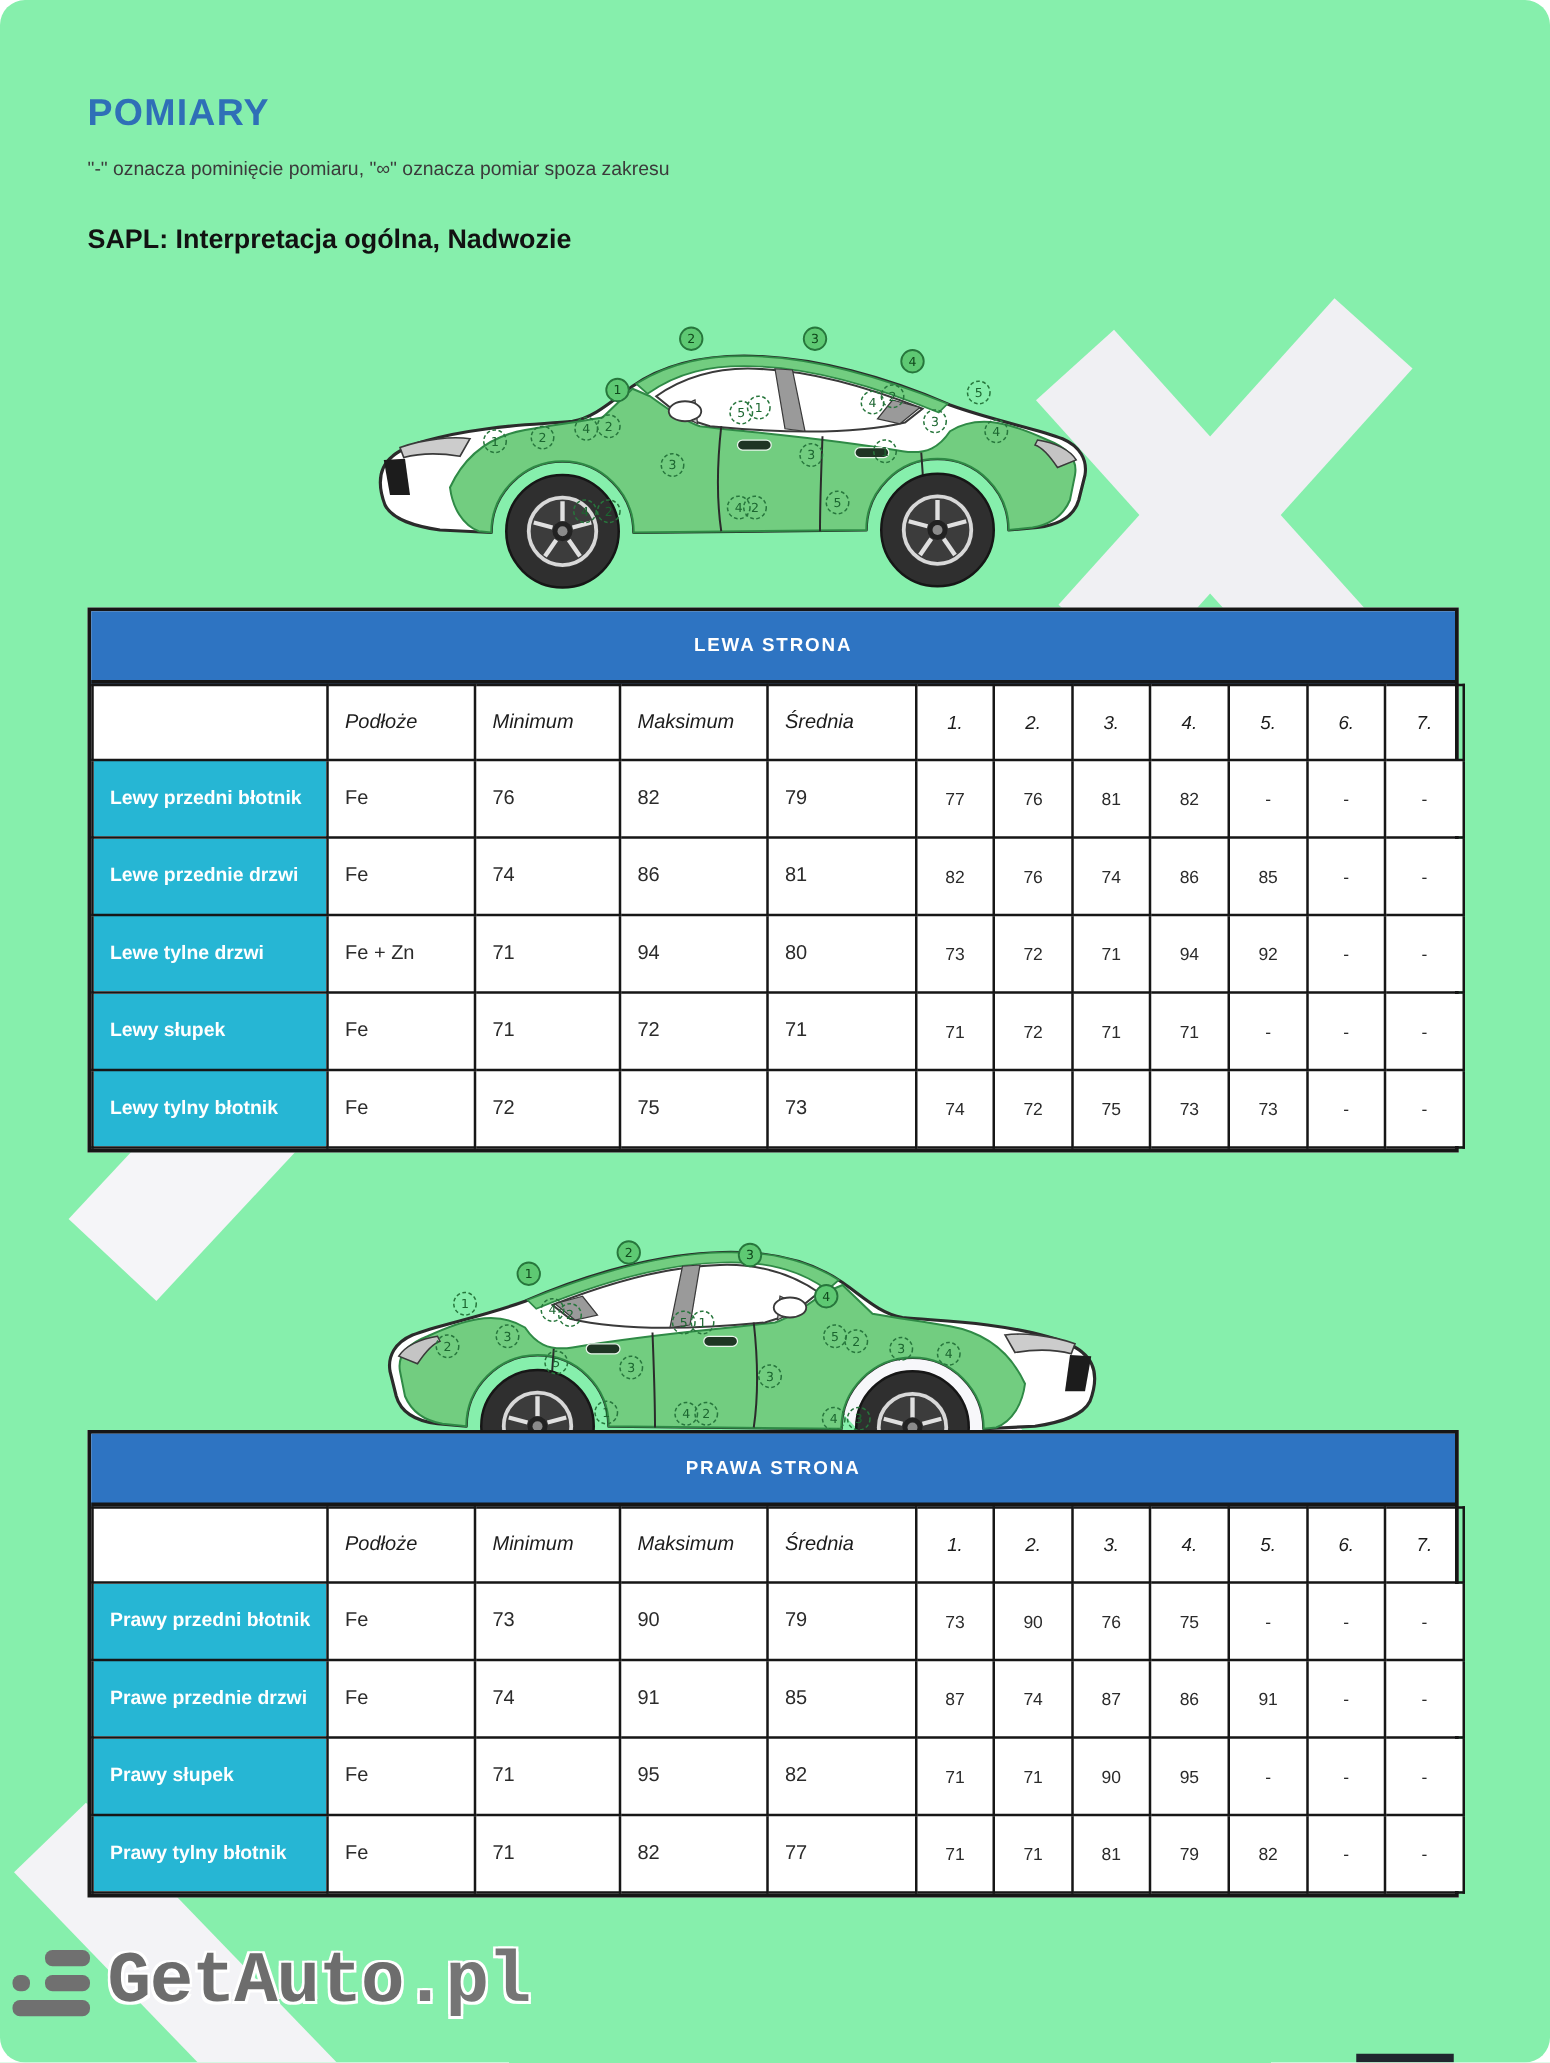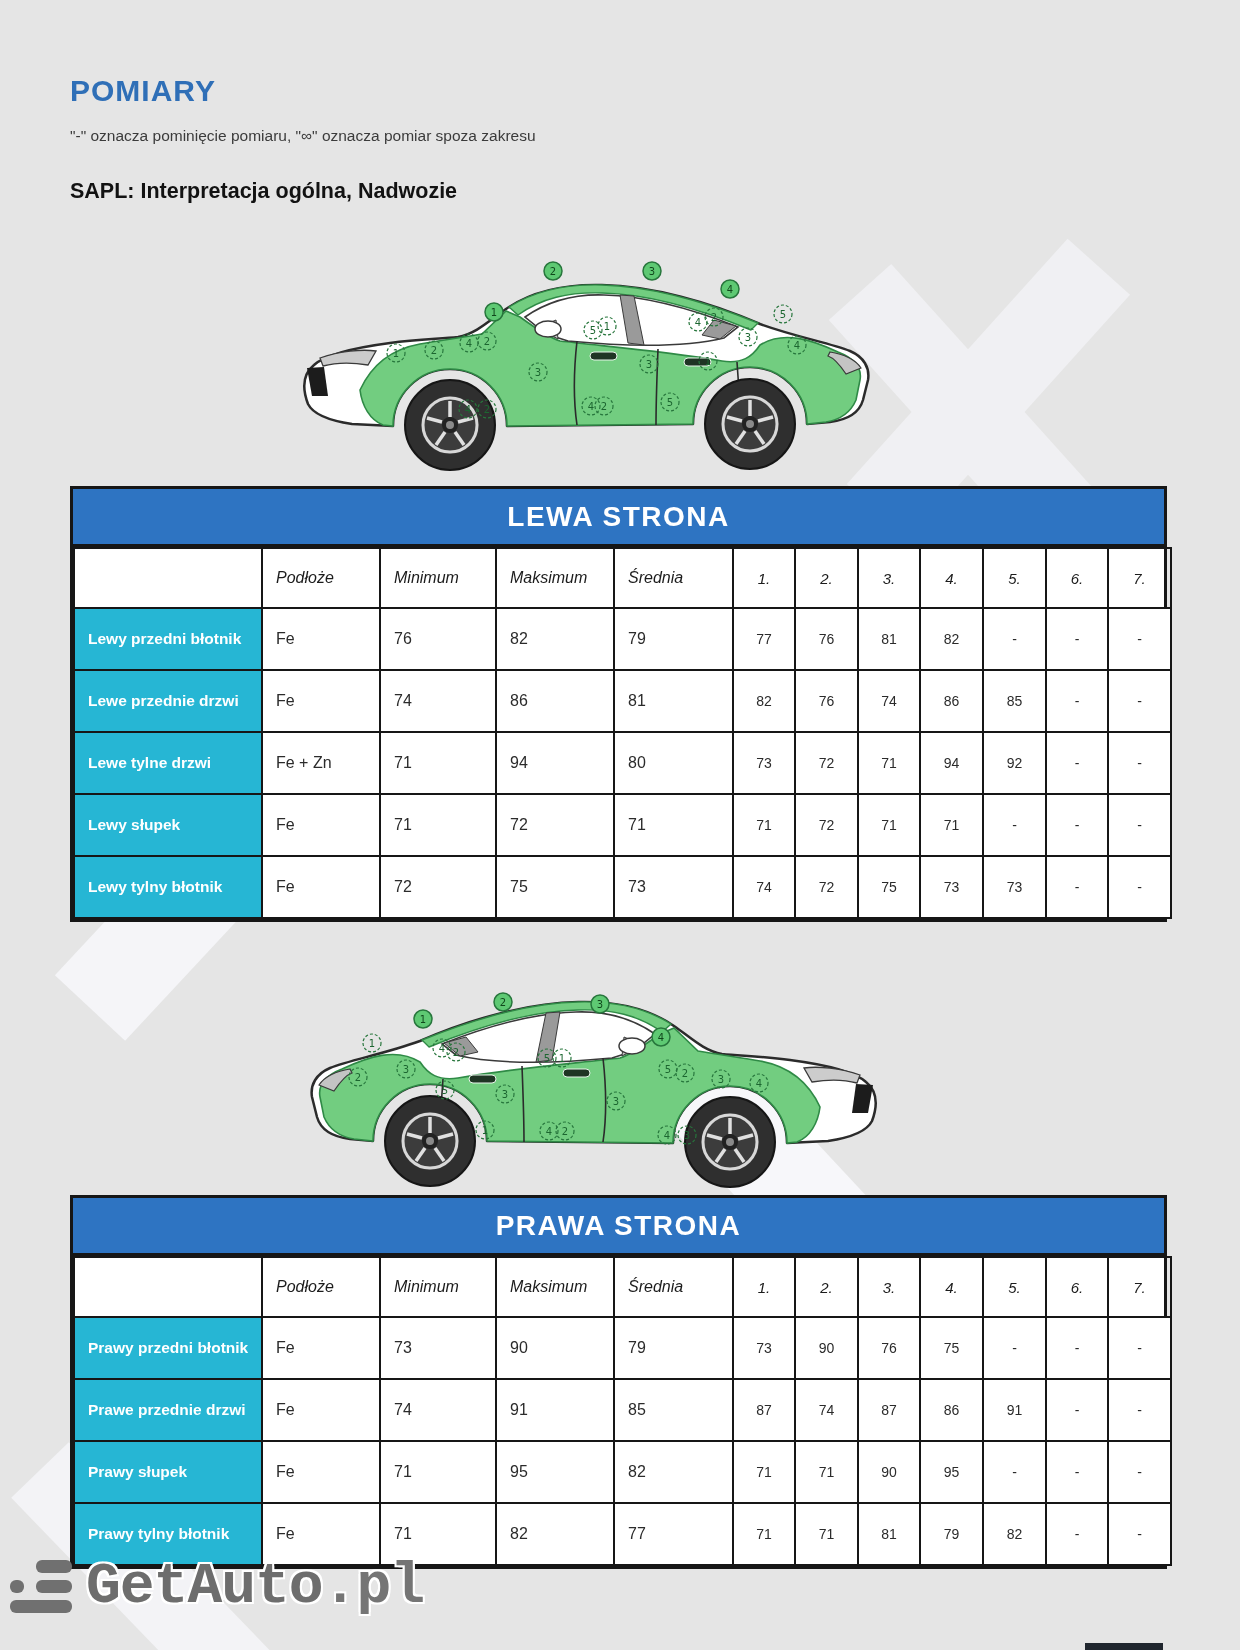--- a/index.html
+++ b/index.html
@@ -1,17 +1,17 @@
 <!DOCTYPE html>
 <html><head>
 <meta charset="utf-8">
 <style>
   html,body{margin:0;padding:0;background:#ffffff;}
-  .page{position:relative;width:1240px;height:1650px;background:#e5e5e5;overflow:hidden;
-        font-family:"Liberation Sans",sans-serif;color:#222;}
+  .page{position:relative;width:1240px;height:1650px;background:#86efac;overflow:hidden;
+        font-family:"Liberation Sans",sans-serif;color:#222;border-radius:20px;}
   
   .wm{position:absolute;background:#f0f0f3;z-index:0;transform-origin:left center;}
   .wm1{left:860px;top:250px;width:330px;height:84px;transform:rotate(48deg);}
   .wm2{left:878px;top:470px;width:330px;height:84px;transform:rotate(-48deg);}
   .wm3{left:90px;top:960px;width:420px;height:96px;transform:rotate(-47deg);background:#f5f5f8;}
   .wm4{left:40px;top:1430px;width:330px;height:80px;transform:rotate(46deg);background:#f3f3f6;}
   .wm5{left:700px;top:1040px;width:420px;height:96px;transform:rotate(47deg);background:#f7f7fa;}
 
   .title{position:absolute;left:70px;top:74px;font-size:30px;font-weight:800;
          color:#2f6fb7;letter-spacing:1px;z-index:2;}
@@ -19,22 +19,22 @@
   .section-heading{position:absolute;left:70px;top:179px;font-size:21.5px;font-weight:800;
          color:#121212;z-index:2;}
 
   .car{position:absolute;left:290px;width:600px;height:245px;z-index:1;}
   .car-1{top:228px;}
   .car-2{top:945px;}
 
   .tbl{position:absolute;left:70px;width:1097px;border:3px solid #161616;
        box-sizing:border-box;background:#ffffff;z-index:2;}
   .tbl-1{top:486px;}
-  .tbl-2{top:1195px;}
-  .tbl-title{height:55px;background:#2e74c2;color:#ffffff;font-weight:800;font-size:28px;
+  .tbl-2{top:1144px;}
+  .tbl-title{height:55px;background:#2e74c2;color:#ffffff;font-weight:800;font-size:15px;
        letter-spacing:1.5px;display:flex;align-items:center;justify-content:center;
        border-bottom:3px solid #161616;}
   table{border-collapse:collapse;table-layout:fixed;width:100%;}
   td,th{border:2px solid #161616;box-sizing:border-box;overflow:hidden;}
   thead tr{height:60px;font-style:italic;}
   tbody tr{height:62px;}
   .th-lbl{background:#ffffff;}
   .th-txt{text-align:left;padding-left:13px;font-size:16px;font-weight:500;color:#1c1c1c;}
   .th-num{text-align:center;font-size:15px;font-weight:500;color:#1c1c1c;}
   .lbl-cell{background:#26b6d4;color:#ffffff;font-size:15.5px;font-weight:600;

